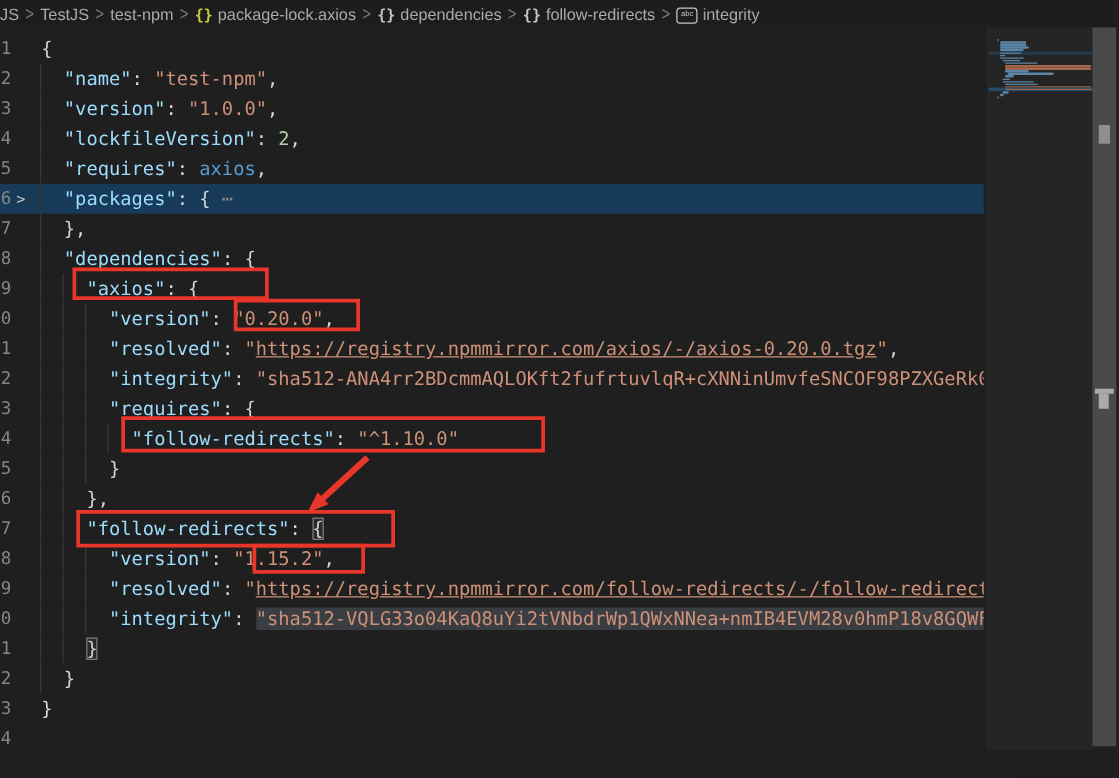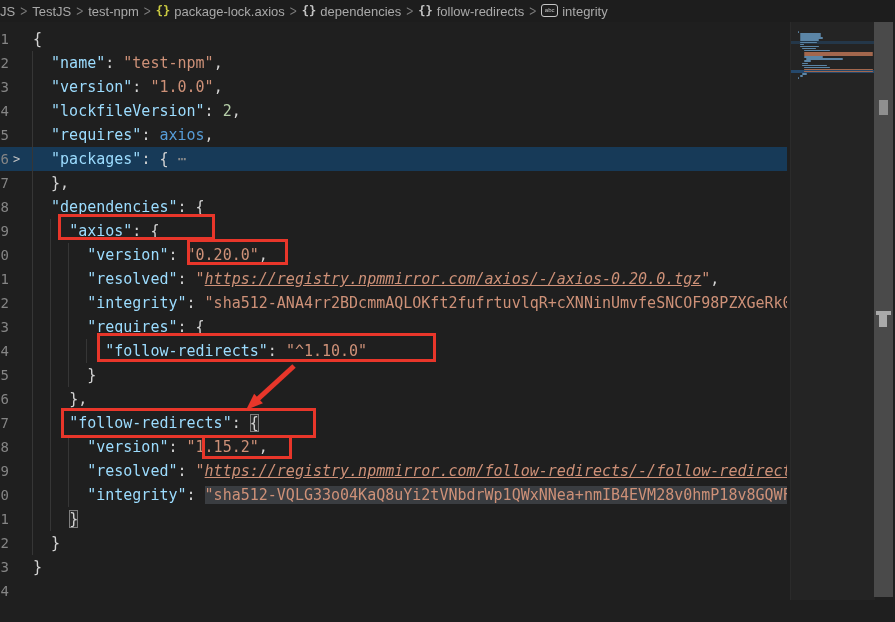--- a/index.html
+++ b/index.html
@@ -9,40 +9,40 @@
     --crumb:#a9a9a9; --crumb-sep:#7d7d7d; --json-icon:#cbcb41;
   }
   html,body{margin:0;padding:0;}
   body{width:895px;height:622px;overflow:hidden;background:var(--bg);
        font-family:"Liberation Sans",sans-serif;position:relative;}
   .app{position:absolute;inset:0;}
 
   
   .breadcrumbs{position:absolute;left:0;top:0;width:895px;height:22px;background:var(--bar-bg);
     display:flex;align-items:center;font-size:13px;color:var(--crumb);white-space:nowrap;overflow:hidden;}
-  .crumb{display:inline-flex;align-items:flex-start;gap:4px;cursor:pointer;}
+  .crumb{display:inline-flex;align-items:flex-end;gap:4px;cursor:pointer;}
   .crumb-sep{color:var(--crumb-sep);margin:0 5px;font-size:12px;transform:scaleY(1.25);display:inline-block;}
   .crumb-icon{font-family:"DejaVu Sans Mono",monospace;font-weight:bold;font-size:12px;color:#c5c5c5;}
   .crumb-icon.json{color:var(--json-icon);}
   .str-icon{display:inline-flex;align-items:center;justify-content:center;width:15px;height:11px;
     border:1px solid #c5c5c5;border-radius:3px;font-size:6px;color:#c5c5c5;letter-spacing:0;}
 
   
   .editor{position:absolute;left:0;top:22px;width:875px;height:600px;background:var(--bg);}
   .line{position:absolute;left:0;height:24px;width:787px;overflow:hidden;
         font-family:"DejaVu Sans Mono",monospace;font-size:15px;line-height:24px;cursor:text;}
   .line.hl{background:var(--hl);}
   .lnum{position:absolute;left:-10px;width:19px;text-align:right;color:var(--lnum);
         font-size:14px;letter-spacing:0;}
   .chev{position:absolute;left:13px;top:0;color:#c5c5c5;font-size:12px;line-height:24px;cursor:pointer;}
   .code{position:absolute;left:33px;top:0;white-space:pre;}
   .guide{position:absolute;top:0;width:1px;height:24px;background:var(--guide);}
   .c-key{color:var(--key);} .c-str{color:var(--str);} .c-num{color:var(--num);}
   .c-bool{color:var(--bool);} .c-punc{color:var(--punc);} .c-fold{color:var(--fold);}
-  .c-link{color:var(--str);text-decoration:underline;cursor:pointer;font-style:italic;}
+  .c-link{color:var(--str);text-decoration:underline;cursor:pointer;}
   .c-sel{color:var(--str);background:var(--sel);}
   .c-brkt{color:var(--punc);outline:1px solid #7e7e7e;outline-offset:-1px;background:rgba(120,120,120,.12);}
 
   
   .minimap{position:absolute;left:790px;top:22px;width:84px;height:578px;background:var(--mm-bg);
            border-left:1px solid #2b2b2b;overflow:hidden;cursor:pointer;}
   .mm-row{position:absolute;border-radius:1px;}
   .mm-band{position:absolute;left:0;width:84px;}
   .scrollbar{position:absolute;left:874px;top:22px;width:19px;height:575px;background:var(--track);}
   .sb-mark{position:absolute;}

